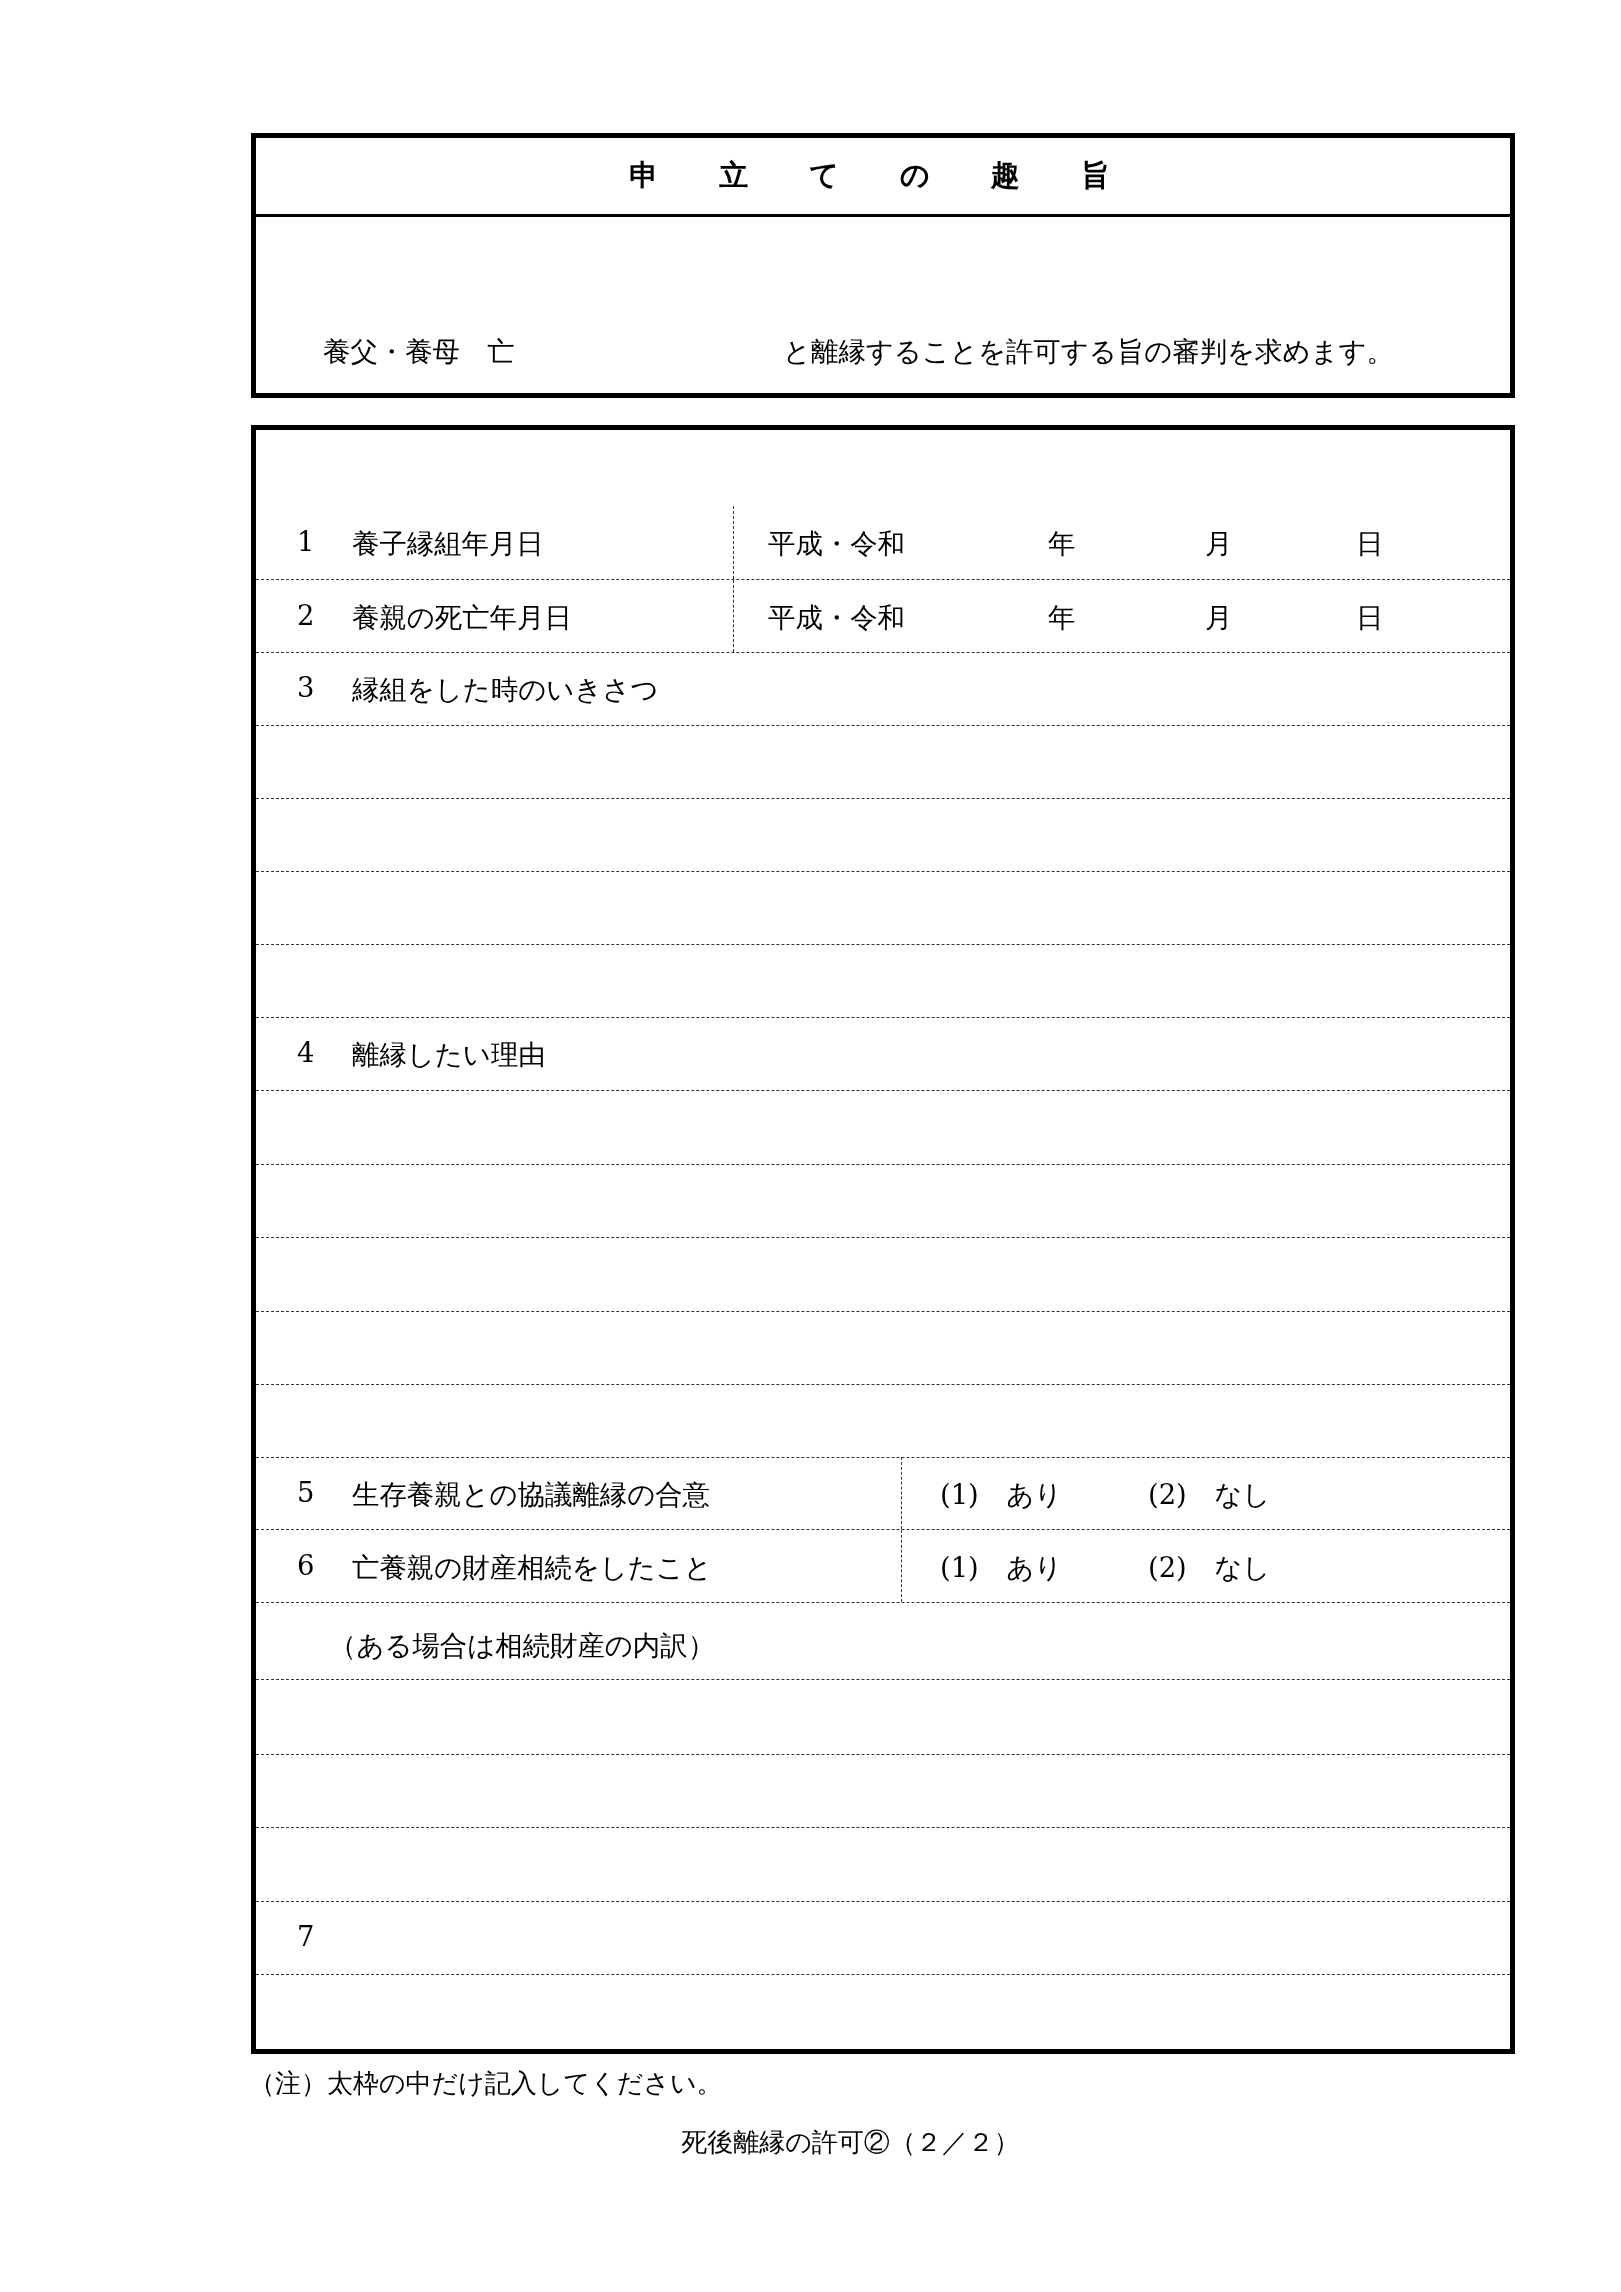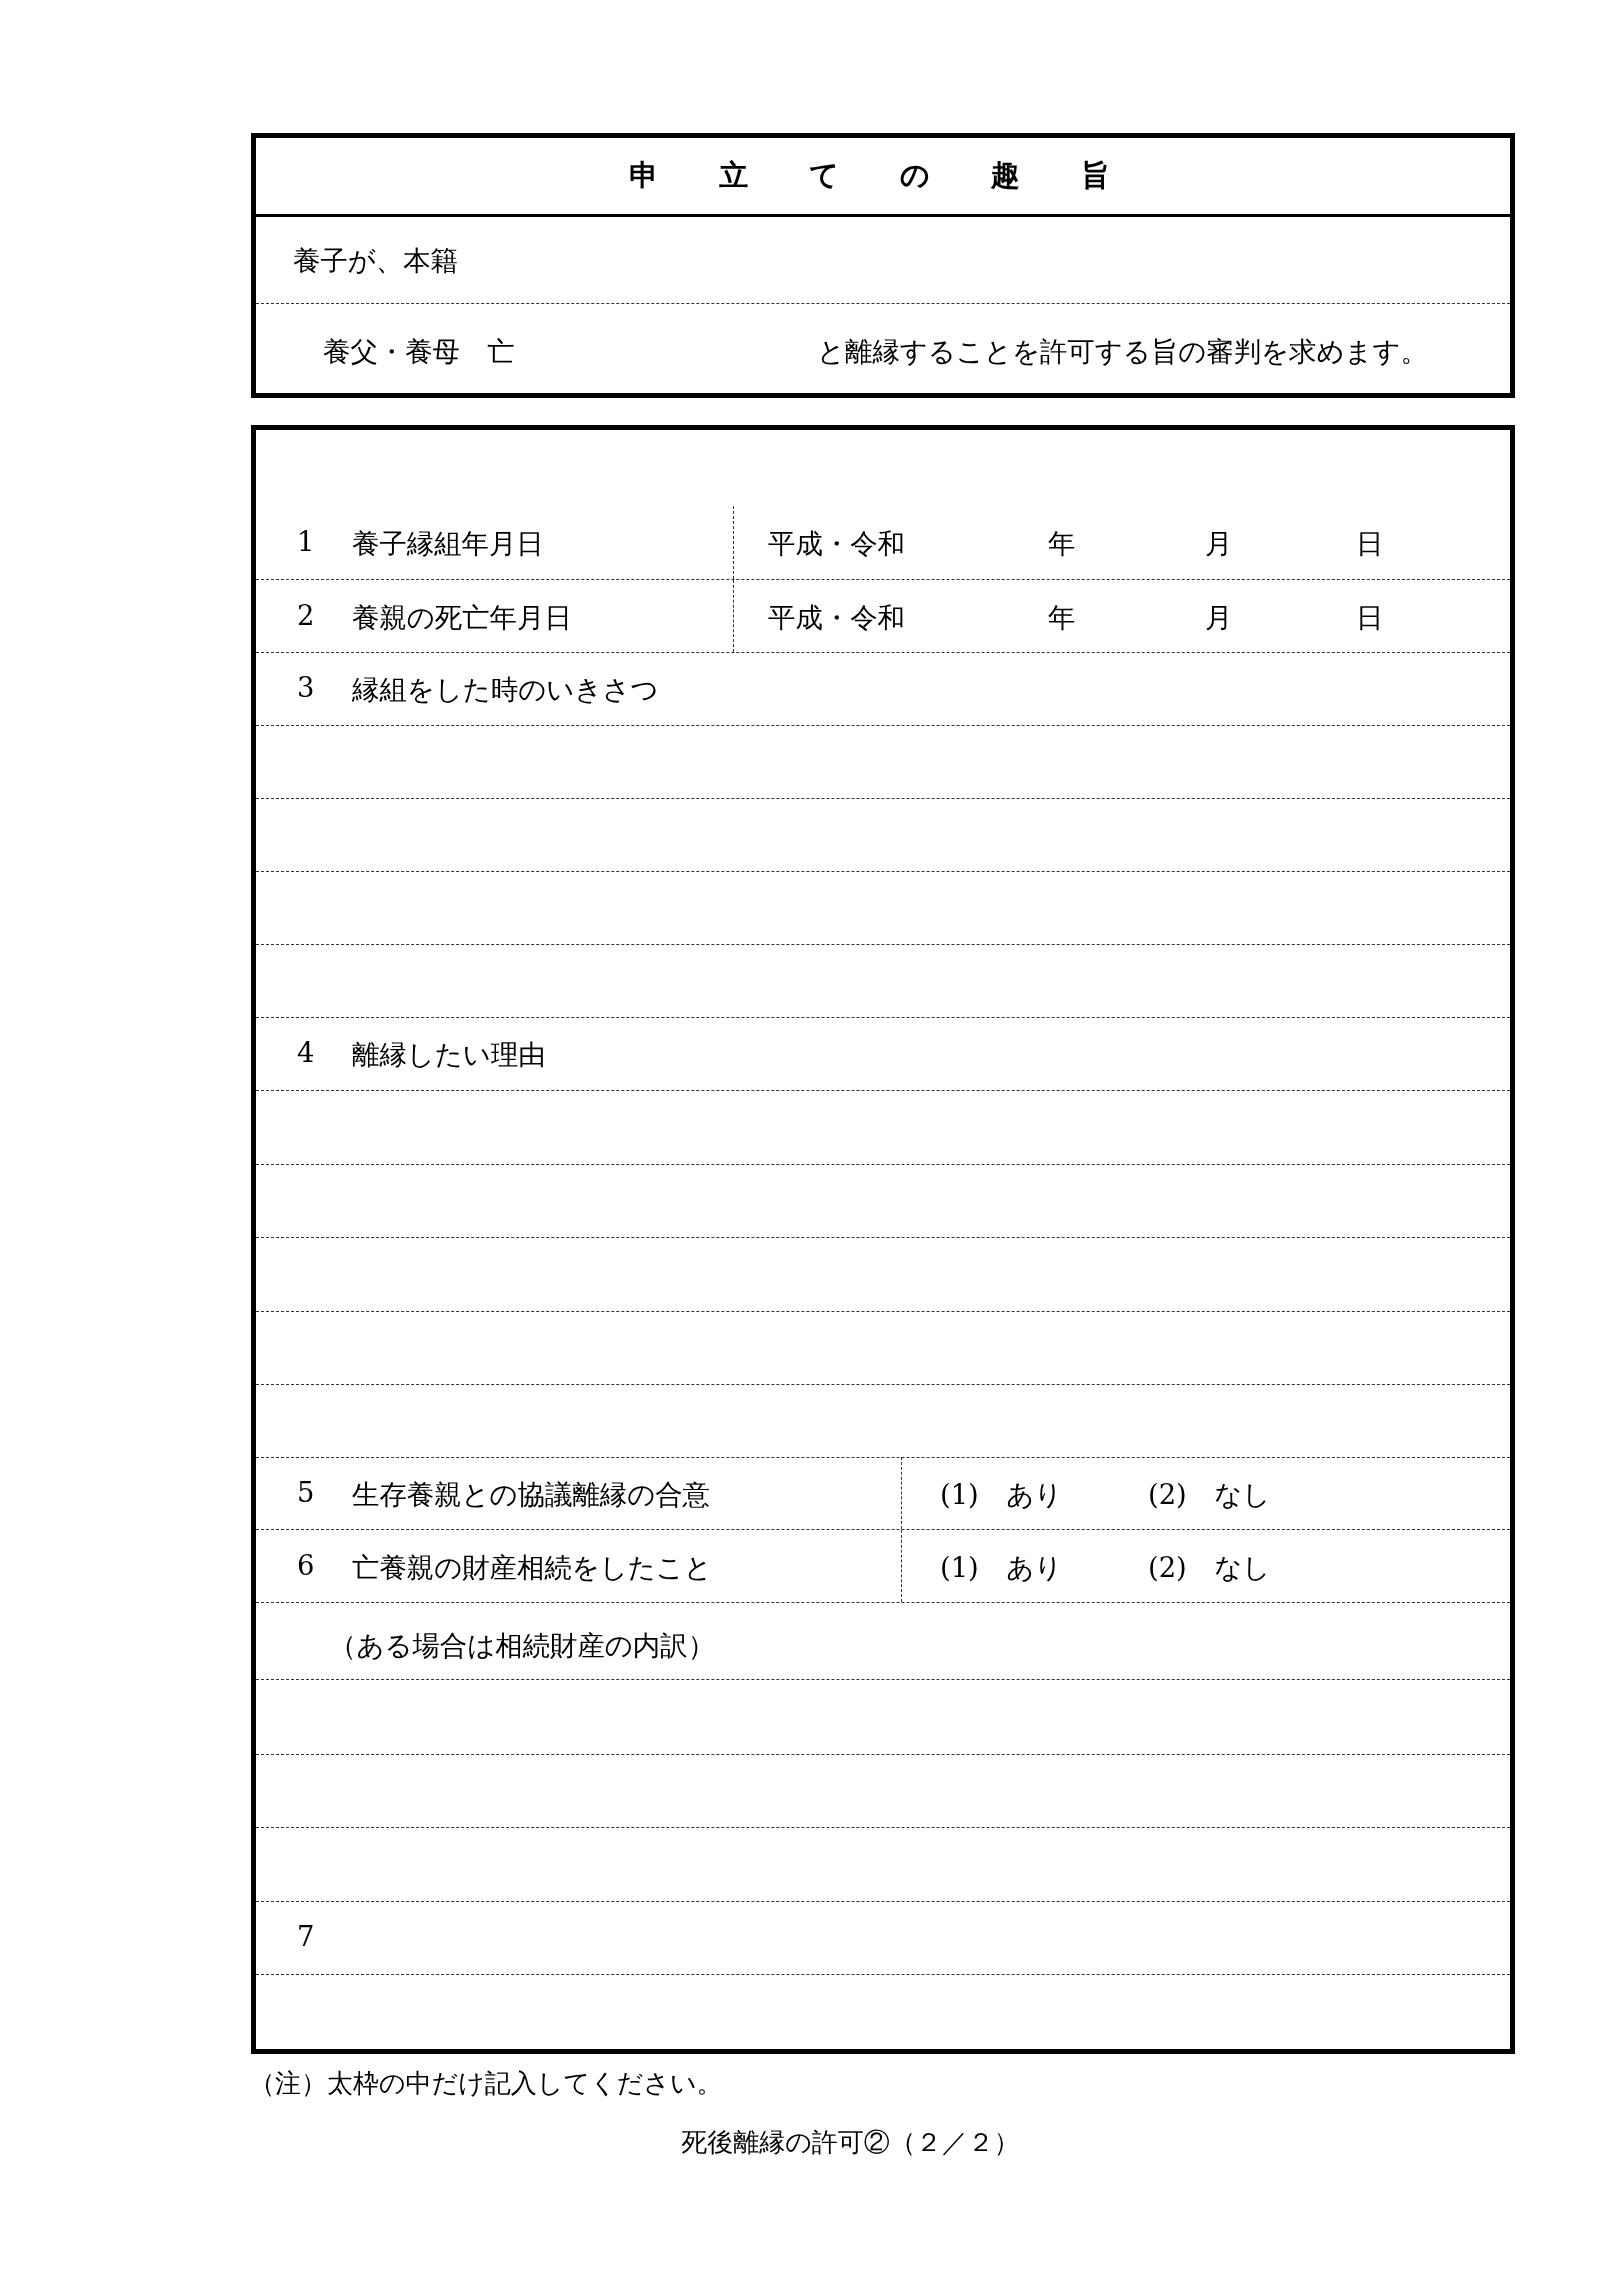--- a/index.html
+++ b/index.html
@@ -13,26 +13,23 @@
   .title { text-align:center; font-size:29px; letter-spacing:61px; font-weight:bold; display:flex; align-items:center; justify-content:center; padding-left:34px; }
   .txt { position:absolute; font-size:27.4px; white-space:nowrap; }
   .vsep { position:absolute; top:0; bottom:0; border-left:1px dashed #333; }
   .note { position:absolute; font-size:26px; white-space:nowrap; }
 </style>
 </head>
 <body>
 
 <div class="box" id="box1">
   <div class="row solid title" style="top:0;height:79px;">申立ての趣旨</div>
-  <div class="row dash" style="top:79px;height:87px;">
-    <span class="txt" style="left:37px;top:25.5px;">養子が、本籍</span>
-  </div>
   <div class="row" style="top:167px;height:86px;">
     <span class="txt" style="left:67px;top:29px;">養父・養母　亡</span>
-    <span class="txt" style="left:527px;top:29px;margin-left:34px;">と離縁することを許可する旨の審判を求めます。</span>
+    <span class="txt" style="left:527px;top:29px;">と離縁することを許可する旨の審判を求めます。</span>
   </div>
 </div>
 
 <div class="box" id="box2">
 
   <div class="row dash" style="top:76px;height:74px;">
     <span class="txt" style="left:41px;top:19.6px;">1</span>
     <span class="txt" style="left:96px;top:19.6px;">養子縁組年月日</span>
     <div class="vsep" style="left:477px;"></div>
     <span class="txt" style="left:512px;top:19.6px;">平成・令和</span>

